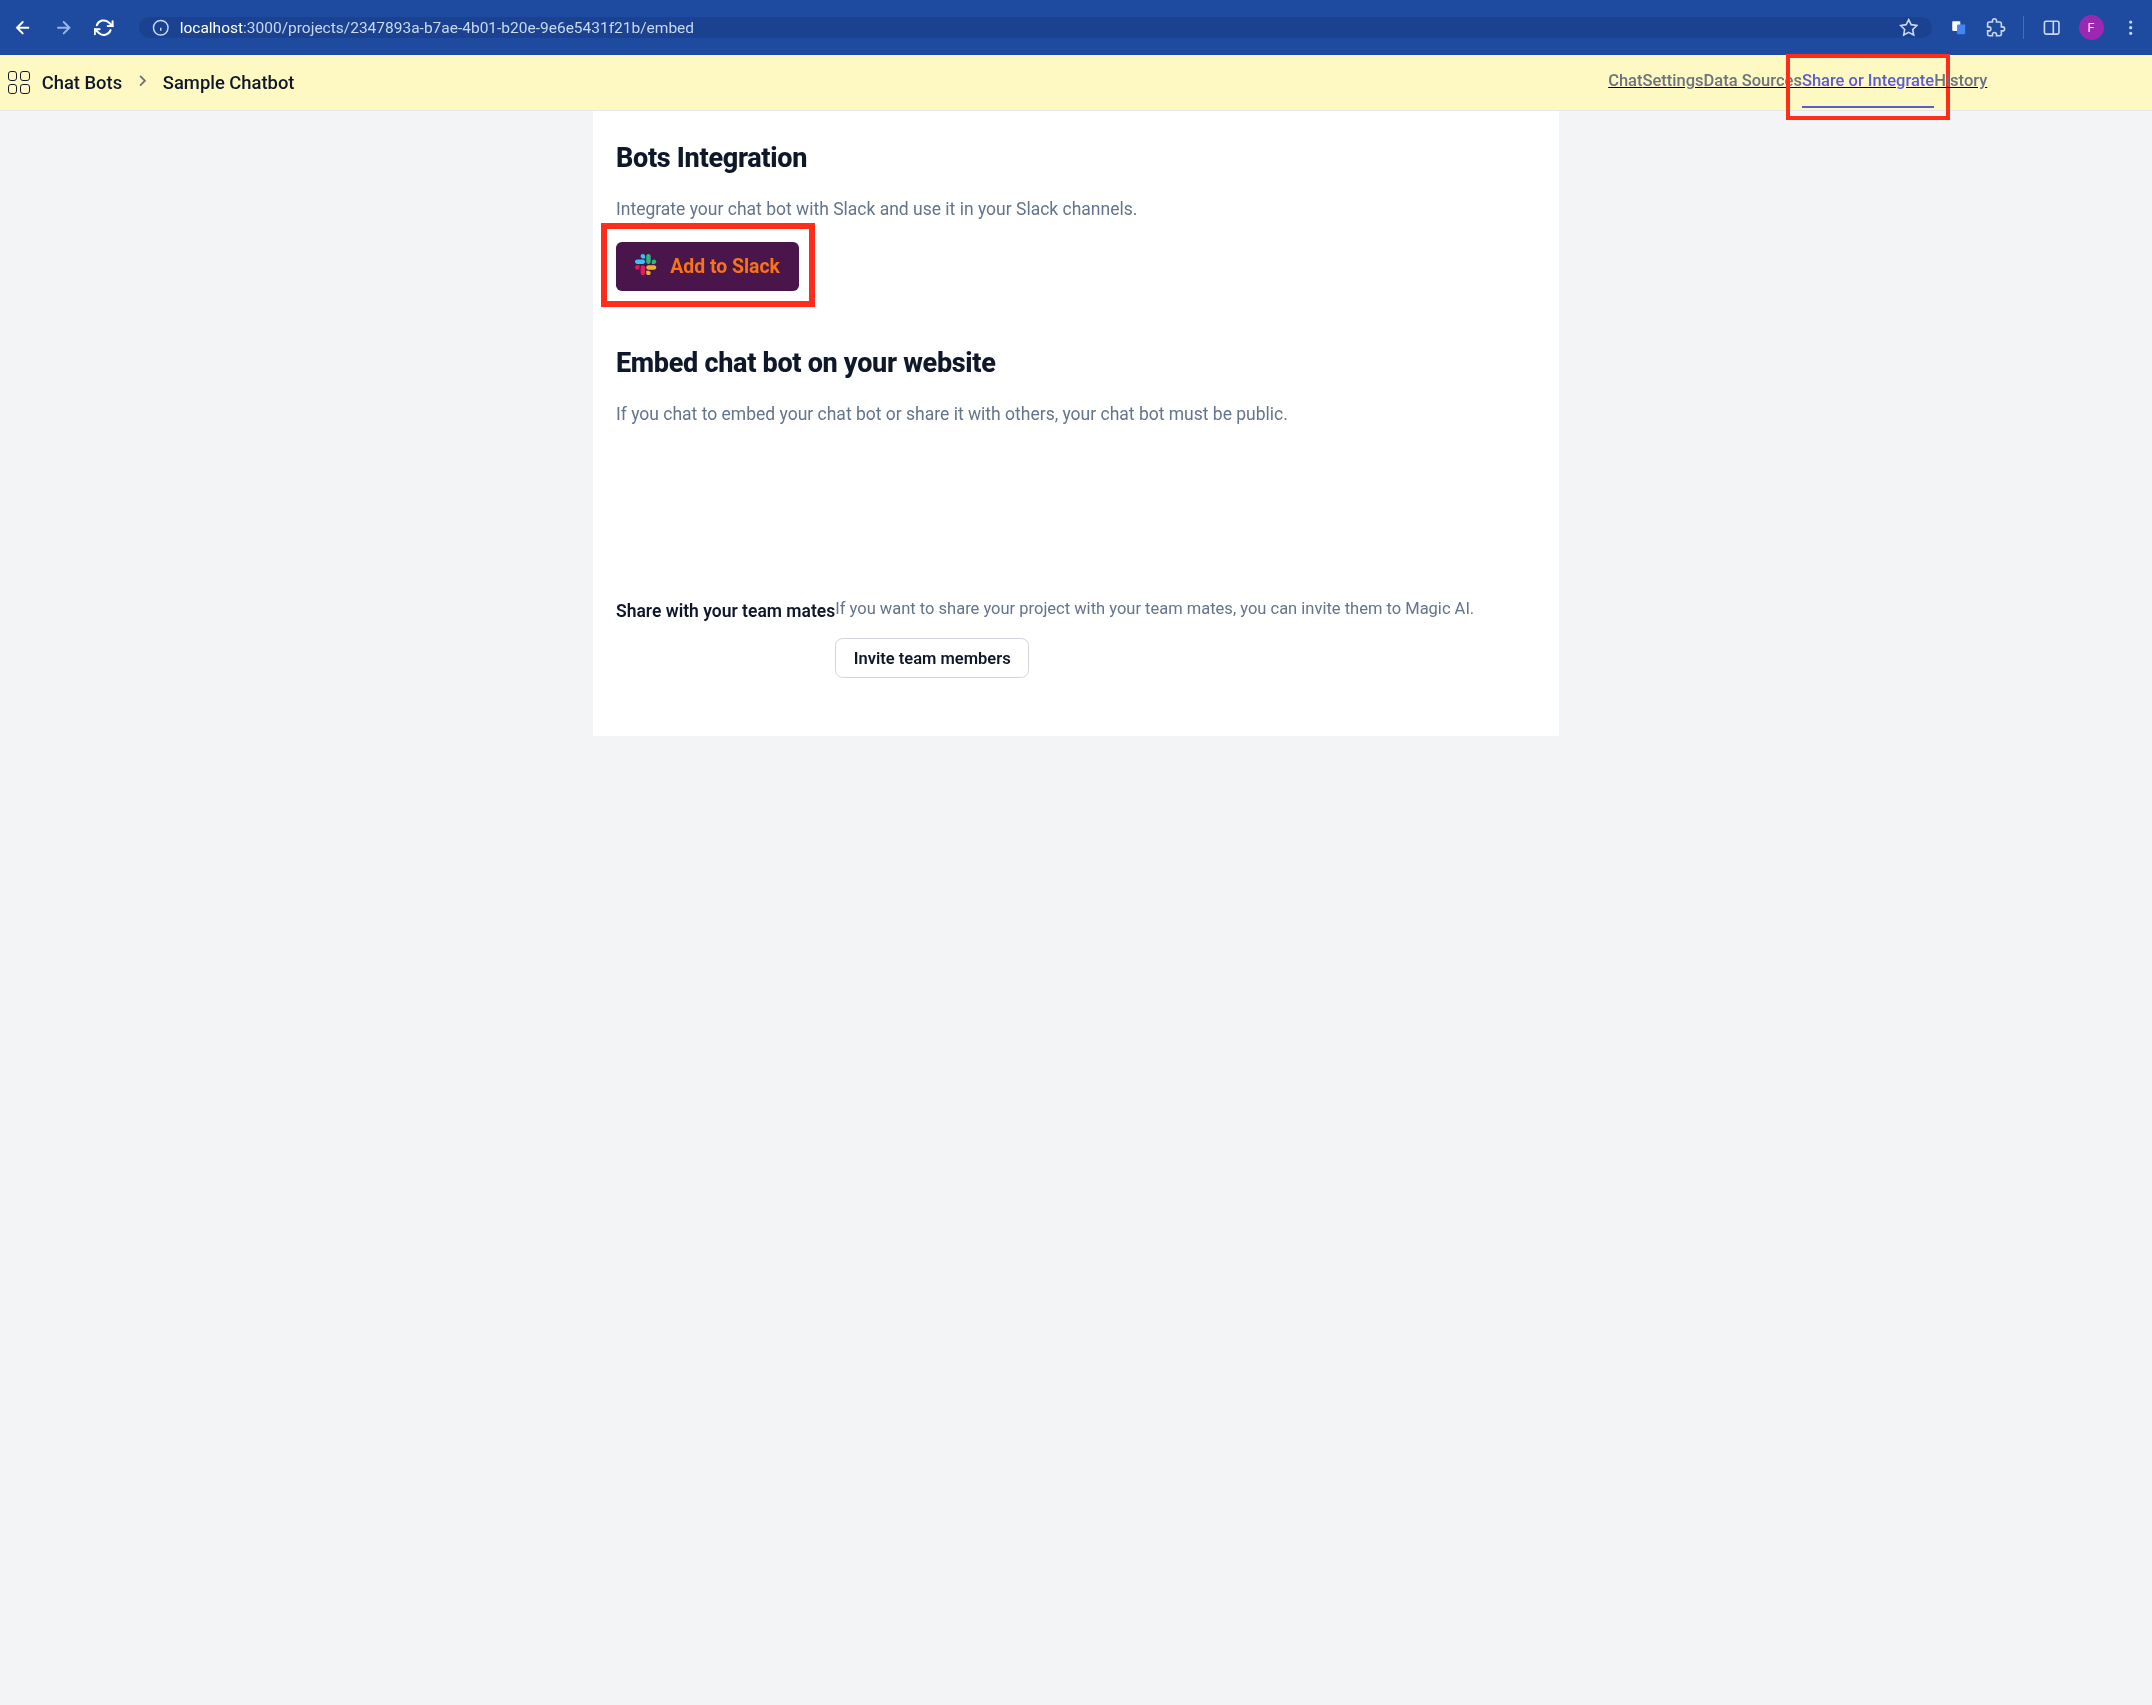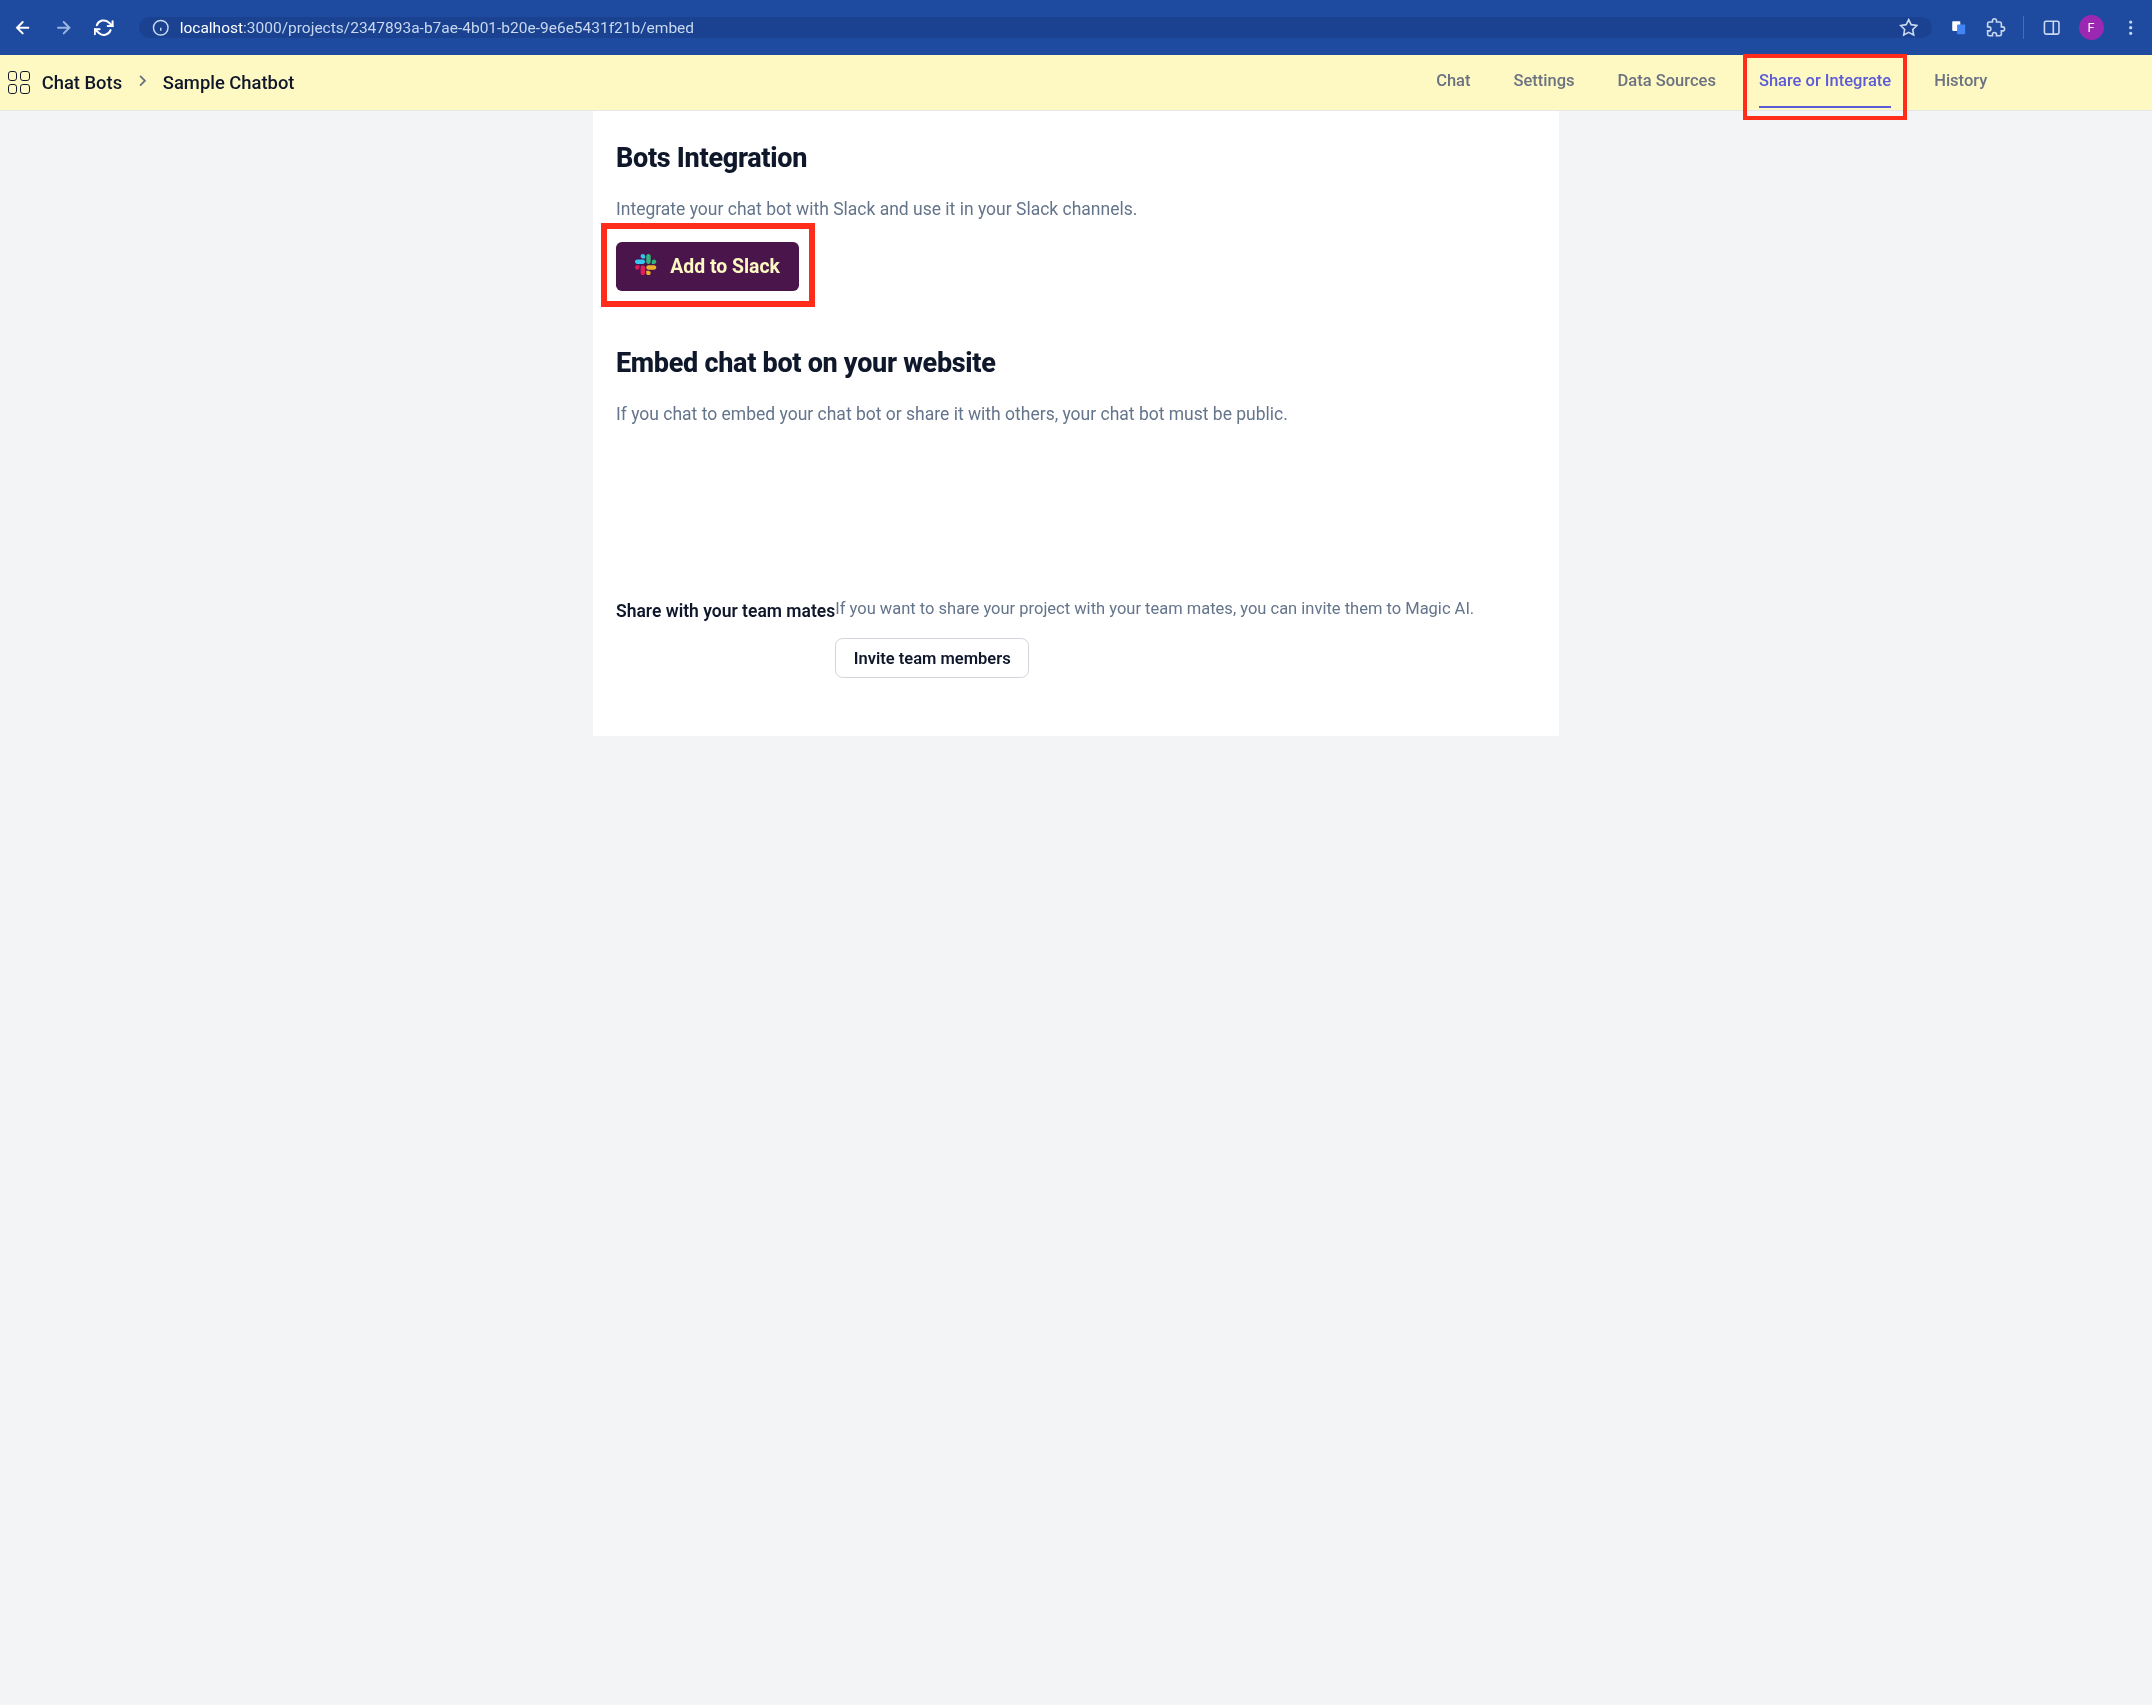--- a/index.html
+++ b/index.html
@@ -40,38 +40,38 @@
     .page-header {
       background: #fef9c3;
       height: 56px;
       display: flex;
       align-items: center;
       padding: 0 9.7px 0 7.8px;
       border-bottom: 1px solid #e5e7eb;
     }
     .breadcrumb { display: flex; align-items: center; gap: 11.6px; font-size: 18.4px; font-weight: 500; color: #0f172a; }
     .breadcrumb-chevron { color: #6b7280; }
-    .tabs { display: flex; gap: 43px; margin-left: auto; margin-right: 155px; }
+    .tabs { display: flex; margin-left: auto; margin-right: 155px; text-decoration: underline; }
     .tab { color: #6b7280; font-size: 16.5px; font-weight: 500; cursor: pointer; position: relative; padding-bottom: 3.9px; }
     .tab.active { color: #5b5bd6; }
     .tab.active::after { content: ''; position: absolute; bottom: -13.6px; left: 0; right: 0; height: 1.9px; background: #5b5bd6; }
     .tab-highlight { position: absolute; border: 4.9px solid #ff2d1a; top: -17.5px; left: -15.5px; right: -15.5px; bottom: -26px; }
 
     
     .content-wrap { max-width: 966px; margin: 0 auto; background: #fff; padding: 0 0 58px 0; }
     .content-inner { padding: 31px 23px 0 23px; }
 
     h2.section-title { font-size: 27px; font-weight: 800; color: #0f172a; margin-bottom: 25px; letter-spacing: -0.3px; }
     .section-desc { color: #64748b; font-size: 17.5px; margin-bottom: 23px; }
 
     .slack-btn-wrap { position: relative; display: inline-block; }
     .slack-highlight { position: absolute; border: 6.8px solid #ff2d1a; top: -19.4px; left: -15.5px; right: -15.5px; bottom: -15.5px; }
     .slack-btn {
       background: #4a154b;
-      color: #fef9c3;
+      color: #f97316;
       border: none;
       border-radius: 5.8px;
       padding: 11.6px 19.4px;
       font-size: 19.4px;
       font-weight: 700;
       display: flex;
       align-items: center;
       gap: 13.6px;
       cursor: pointer;
       position: relative;

